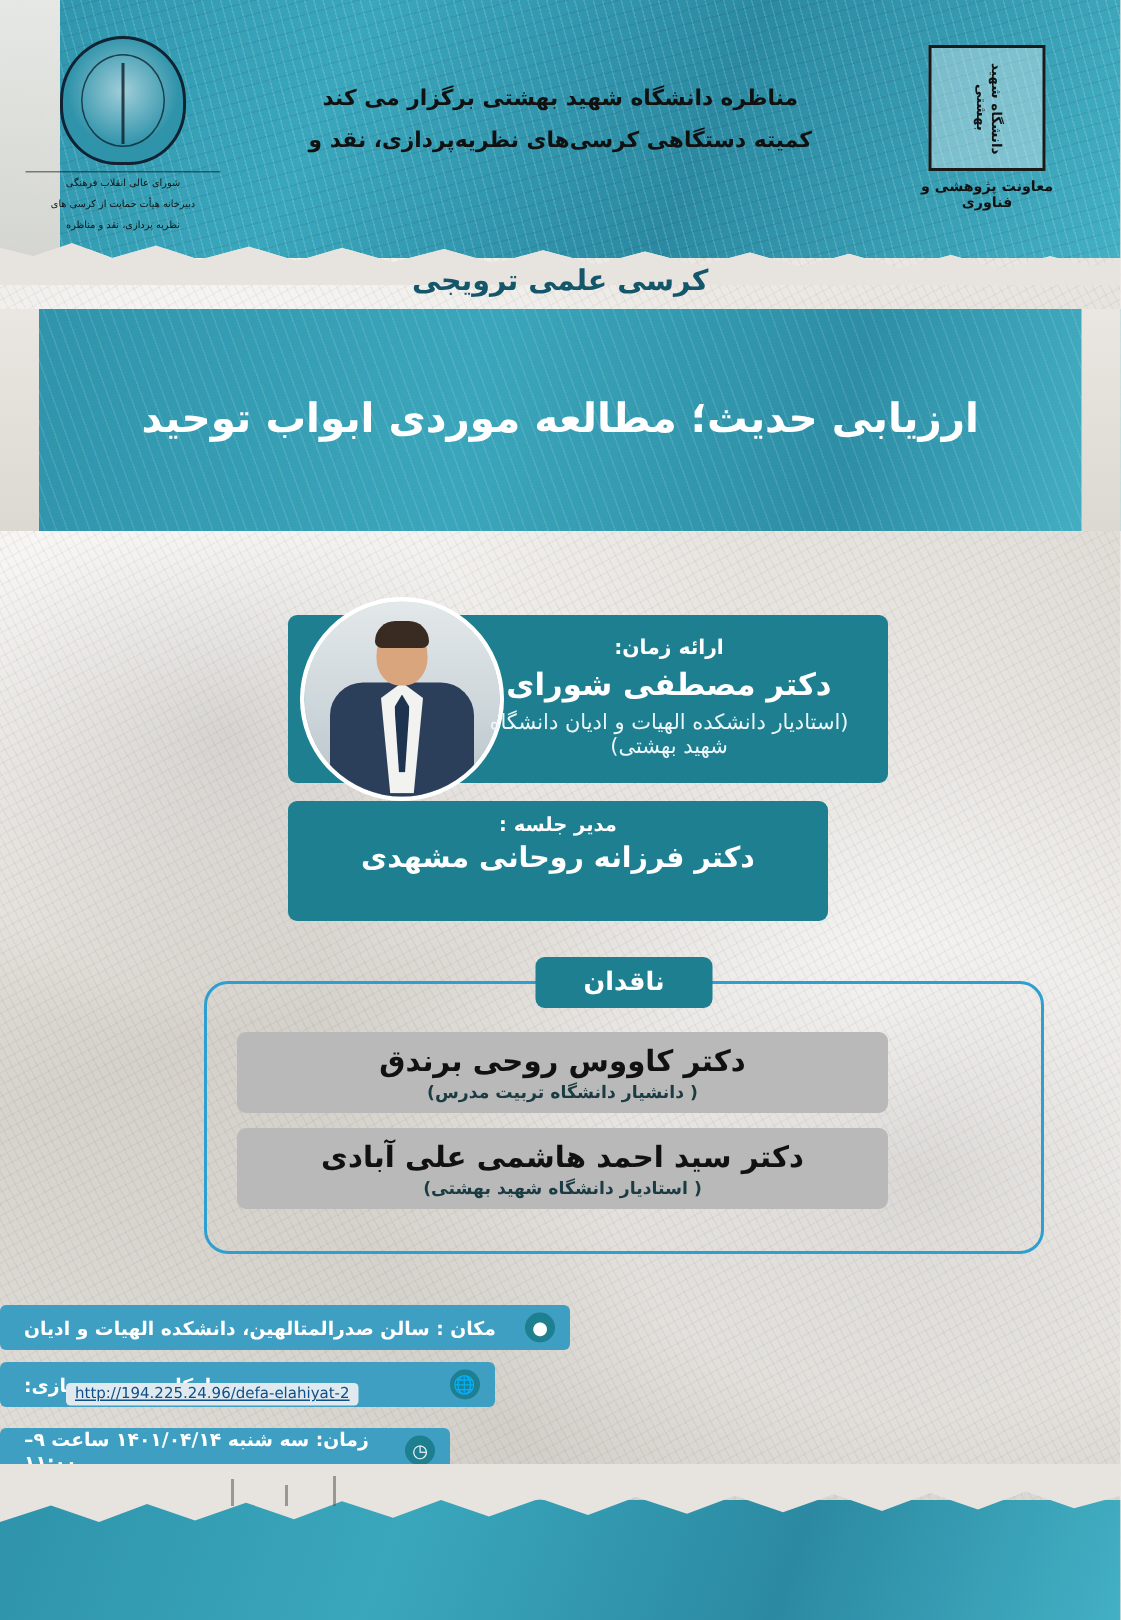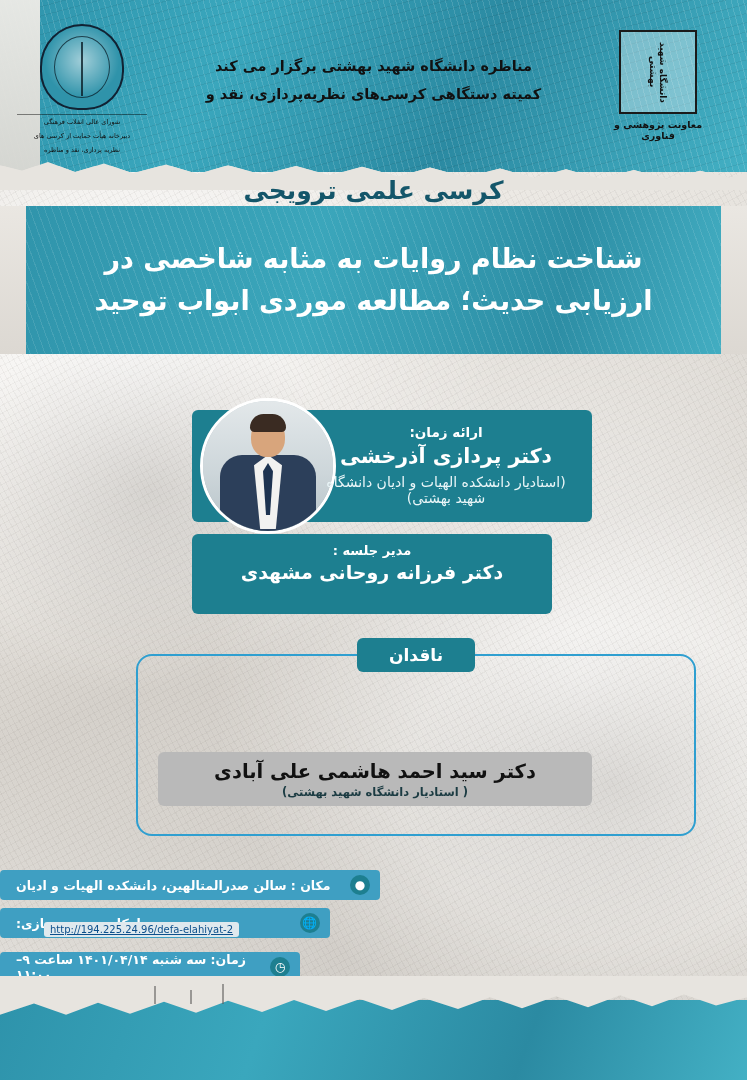--- a/index.html
+++ b/index.html
@@ -115,21 +115,21 @@
     position: absolute; left: 0; right: 0; top: 52px;
     margin: 0 auto; width: 400px;
     text-align: center; color: #111;
     font-size: 14.5px; line-height: 1.95; font-weight: bold;
   }
 
   
   .kursi {
     position: absolute; top: 176px; left: 0; right: 0;
     text-align: center;
-    color: #14566a; font-weight: bold; font-size: 25px;
+    color: #14566a; font-weight: bold; font-size: 19px;
   }
 
   
   .title-block {
     position: absolute; left: 0; top: 206px; width: 747px; height: 148px;
     background: linear-gradient(100deg, #2f93aa 0%, #3ba6bb 42%, #2d8ea5 75%, #46b2c6 100%);
     display: flex; flex-direction: column; align-items: center; justify-content: center;
     color: #fff;
   }
   .title-block .scratch {
@@ -307,49 +307,52 @@
 
 <div class="hdr-text">
   <div>مناظره دانشگاه شهید بهشتی برگزار می کند</div>
   <div>کمیته دستگاهی کرسی‌های نظریه‌پردازی، نقد و</div>
 </div>
 
 <div class="kursi">کرسی علمی ترویجی</div>
 
 <div class="title-block">
   <div class="scratch"></div>
-  <div class="title-line">شناخت نظام روایات به مثابه شاخصی در</div>
   <div class="title-line">ارزیابی حدیث؛ مطالعه موردی ابواب توحید</div>
 </div>
 <div class="title-edge-l"></div>
 <div class="title-edge-r"></div>
 
 <div class="presenter-card">
   <div class="photo">
     <div class="wall"></div>
     <div class="suit"></div>
     <div class="shirt"></div>
     <div class="tie"></div>
     <div class="head"></div>
     <div class="hair"></div>
   </div>
   <div class="presenter-inner">
     <div class="lbl-small">ارائه زمان:</div>
-    <div class="name-main">دکتر  پردازی آذرخشی</div>
+    <div class="name-main">دکتر  مصطفی شورای</div>
     <div class="affil">(استادیار دانشکده الهیات و ادیان دانشگاه شهید بهشتی)</div>
   </div>
 </div>
 
 <div class="moderator-card">
   <div class="lbl-small">مدیر جلسه :</div>
   <div class="name-main">دکتر فرزانه روحانی مشهدی</div>
 </div>
 
 <div class="critics-wrap">
   <div class="critics-title">ناقدان</div>
+  <div class="critic-row first">
+    <div class="critic-name">دکتر کاووس روحی برندق</div>
+    <div class="critic-affil">( دانشیار دانشگاه تربیت مدرس)</div>
+  </div>
   <div class="critic-row second">
     <div class="critic-name">دکتر  سید احمد هاشمی علی آبادی</div>
     <div class="critic-affil">( استادیار دانشگاه شهید بهشتی)</div>
   </div>
 </div>
 
 <div class="info-row info-place">
   <span class="pin">●</span>
   <span class="txt">
     <span>مکان :</span>

